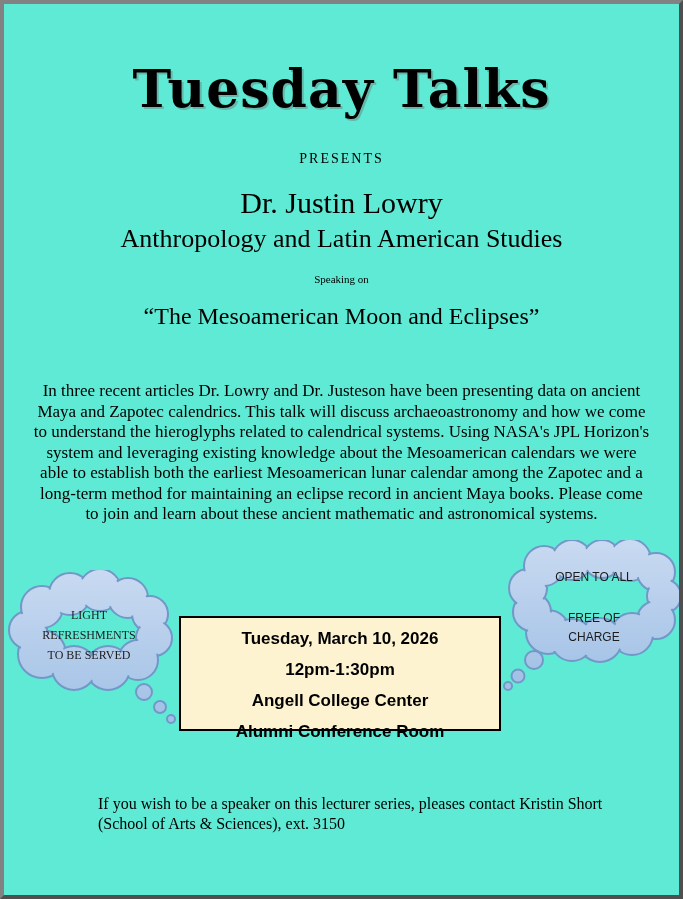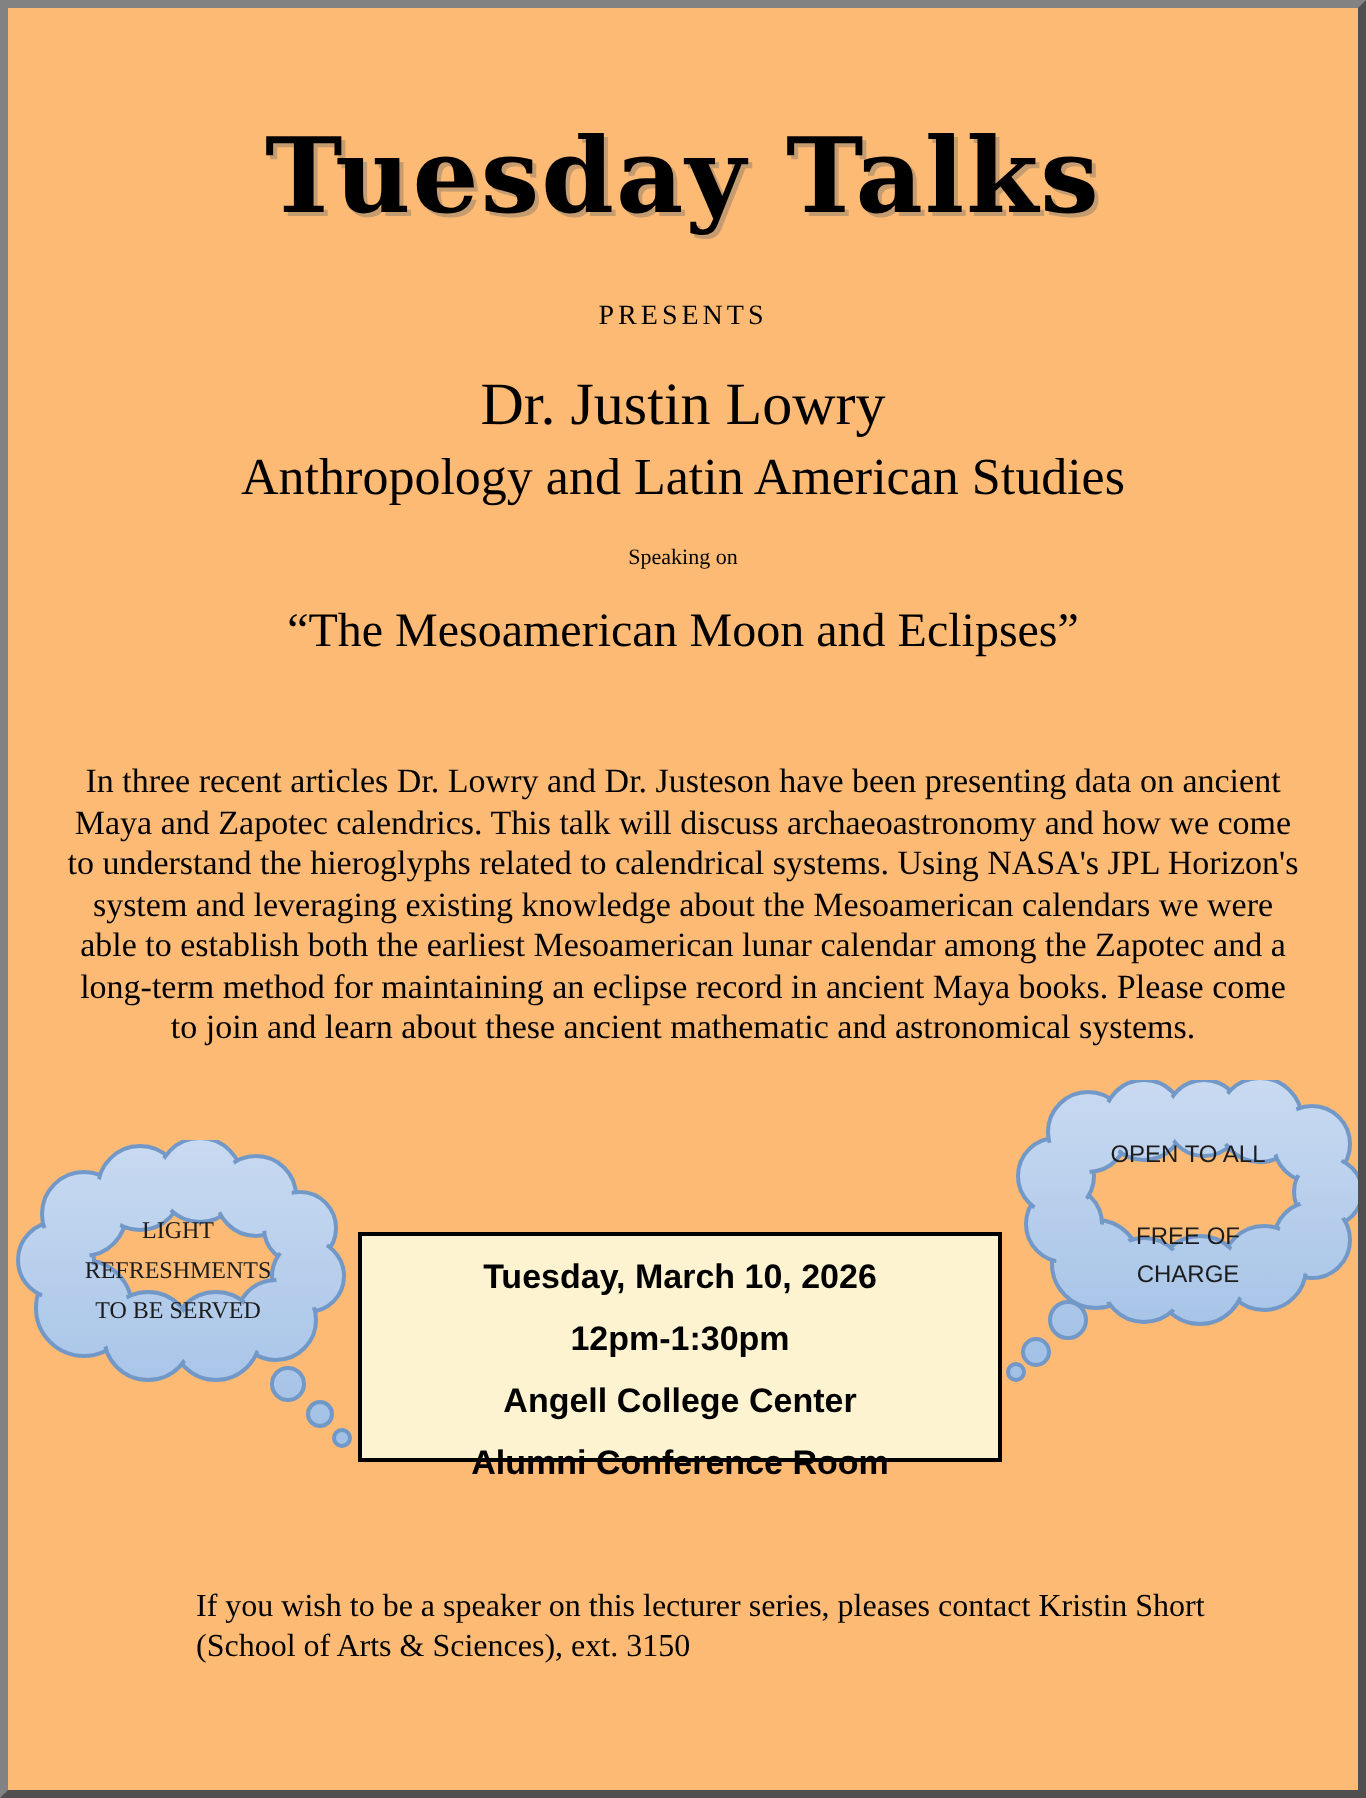--- a/index.html
+++ b/index.html
@@ -1,20 +1,20 @@
 <!DOCTYPE html>
 <html><head>
 <meta charset="utf-8">
 <style>
   html,body{margin:0;padding:0;background:#ffffff;}
   .page{
     position:relative;
     width:683px;height:899px;
     box-sizing:border-box;
-    background:#fdba74;
+    background:#5eead4;
     border:4px solid #828282;
     border-right-color:#4f4f4f;
     border-bottom-color:#4f4f4f;
     font-family:"Liberation Serif",serif;
     color:#000;
     overflow:hidden;
   }
   .center-line{position:absolute;left:0;width:100%;text-align:center;}
   .title{
     top:54px;

